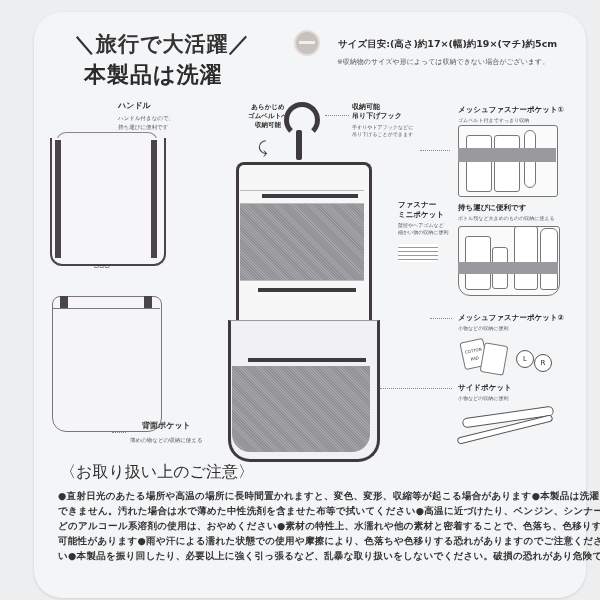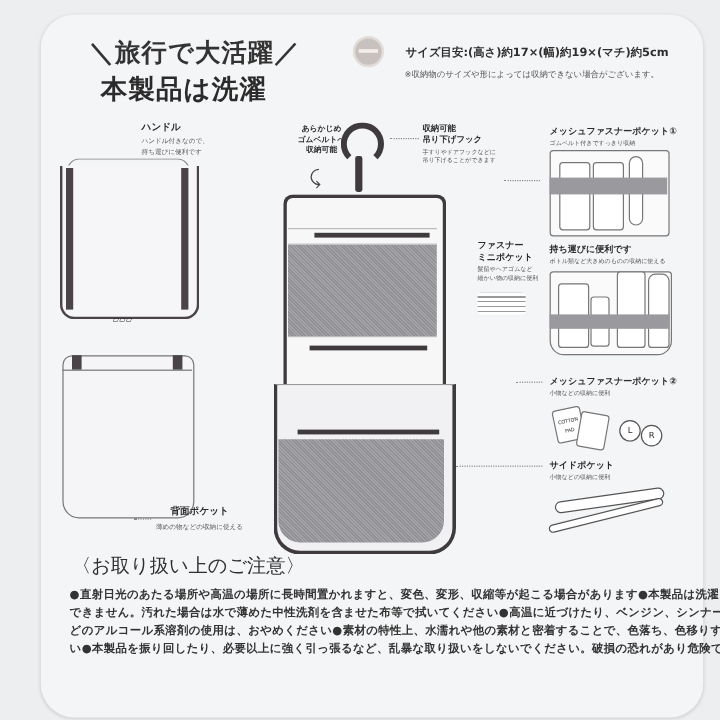--- a/index.html
+++ b/index.html
@@ -172,14 +172,15 @@
 <div class="lbl-h" style="left:458px;top:382px;font-size:7.5px;">サイドポケット</div>
 <div class="lbl-s" style="left:458px;top:394px;font-size:5px;">小物などの収納に便利</div>
 <div style="position:absolute;left:462px;top:412px;width:90px;height:8px;border:1px solid #555;border-radius:6px;transform:rotate(-8deg);background:#fff;"></div>
 <div style="position:absolute;left:456px;top:426px;width:96px;height:5px;border:1px solid #555;border-radius:4px;transform:rotate(-14deg);background:#fff;"></div>
 
 <div class="notice-head">〈お取り扱い上のご注意〉</div>
 <div class="notice-body">
   <span class="line">●直射日光のあたる場所や高温の場所に長時間置かれますと、変色、変形、収縮等が起こる場合があります●本製品は洗濯</span>
   <span class="line">できません。汚れた場合は水で薄めた中性洗剤を含ませた布等で拭いてください●高温に近づけたり、ベンジン、シンナーな</span>
   <span class="line">どのアルコール系溶剤の使用は、おやめください●素材の特性上、水濡れや他の素材と密着することで、色落ち、色移りする</span>
+  <span class="line">可能性があります●雨や汗による濡れた状態での使用や摩擦により、色落ちや色移りする恐れがありますのでご注意くださ</span>
   <span class="line">い●本製品を振り回したり、必要以上に強く引っ張るなど、乱暴な取り扱いをしないでください。破損の恐れがあり危険です</span>
 </div>
 
 </body></html>

